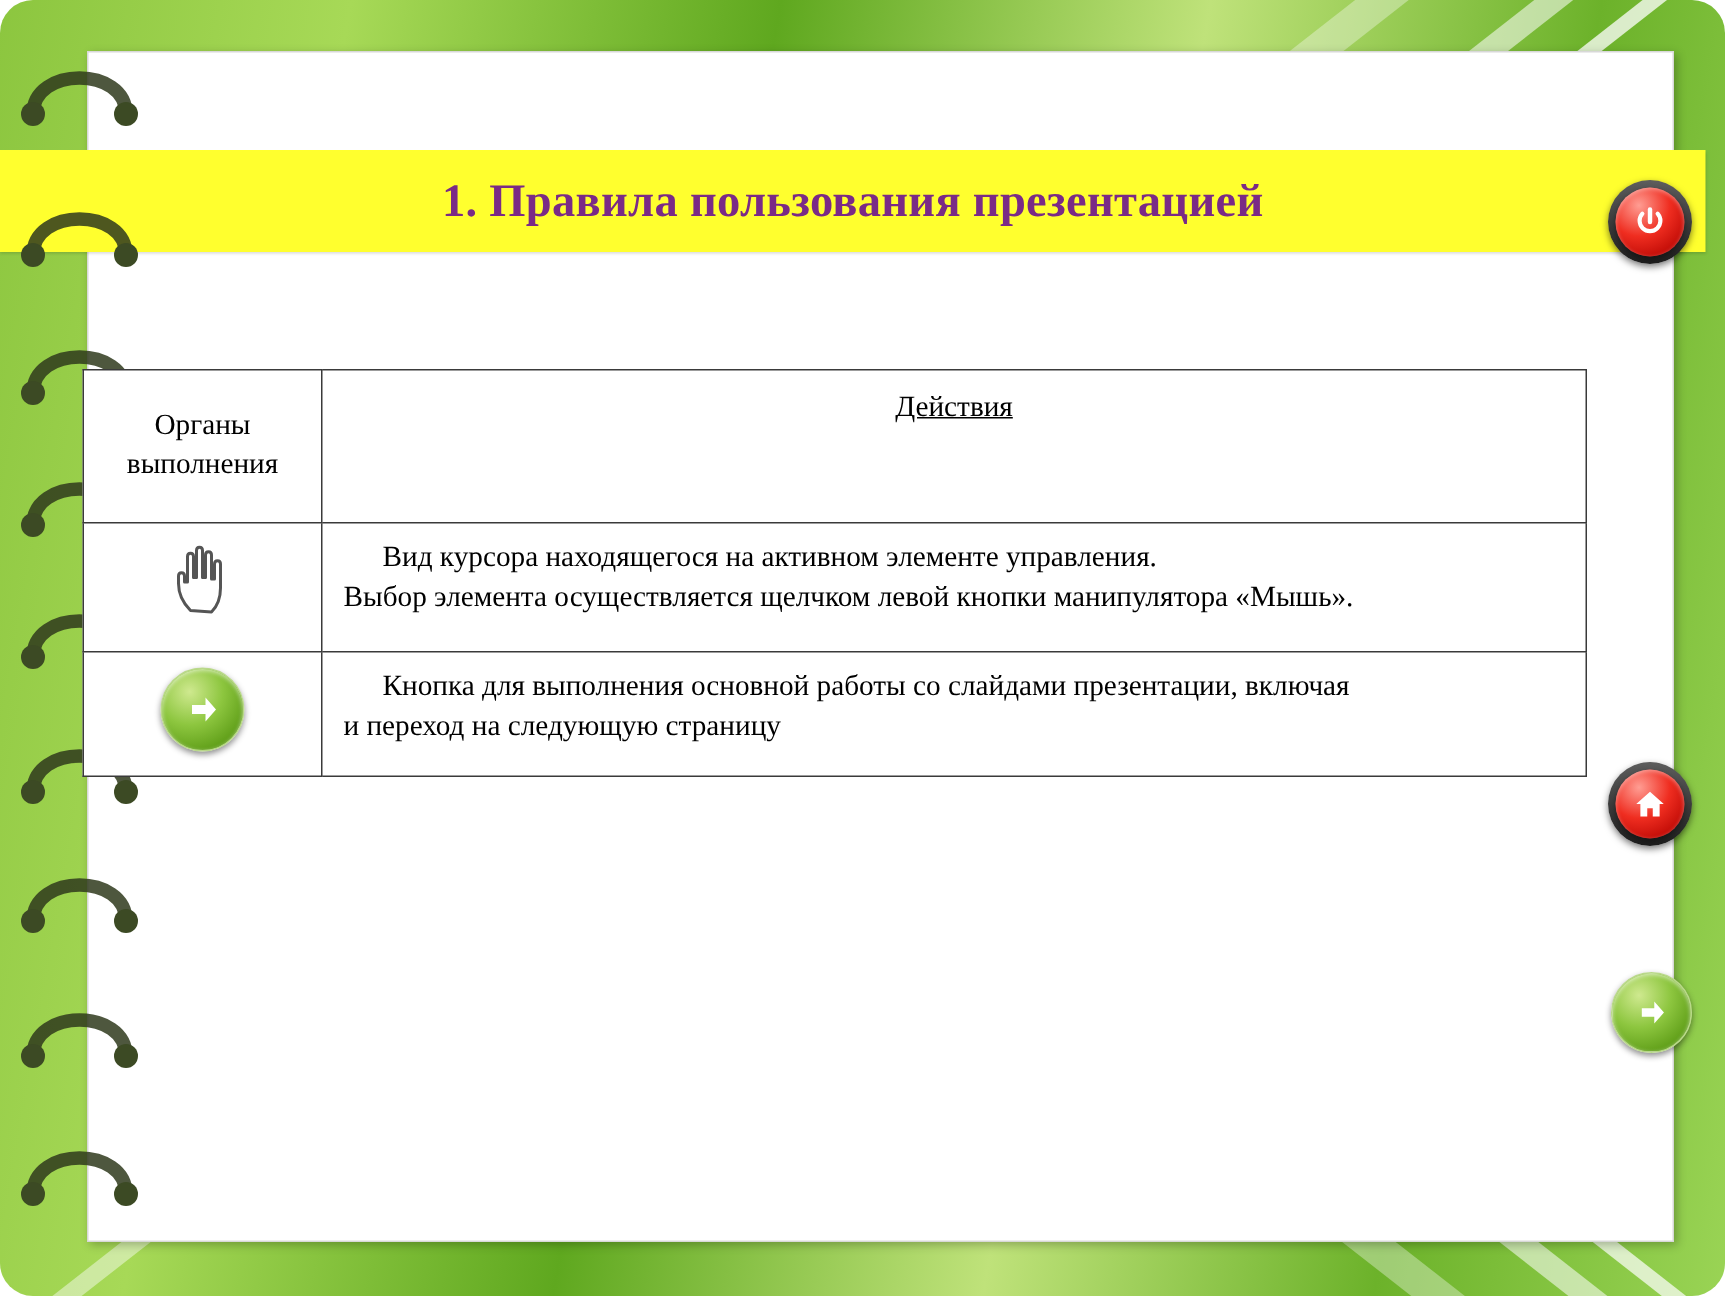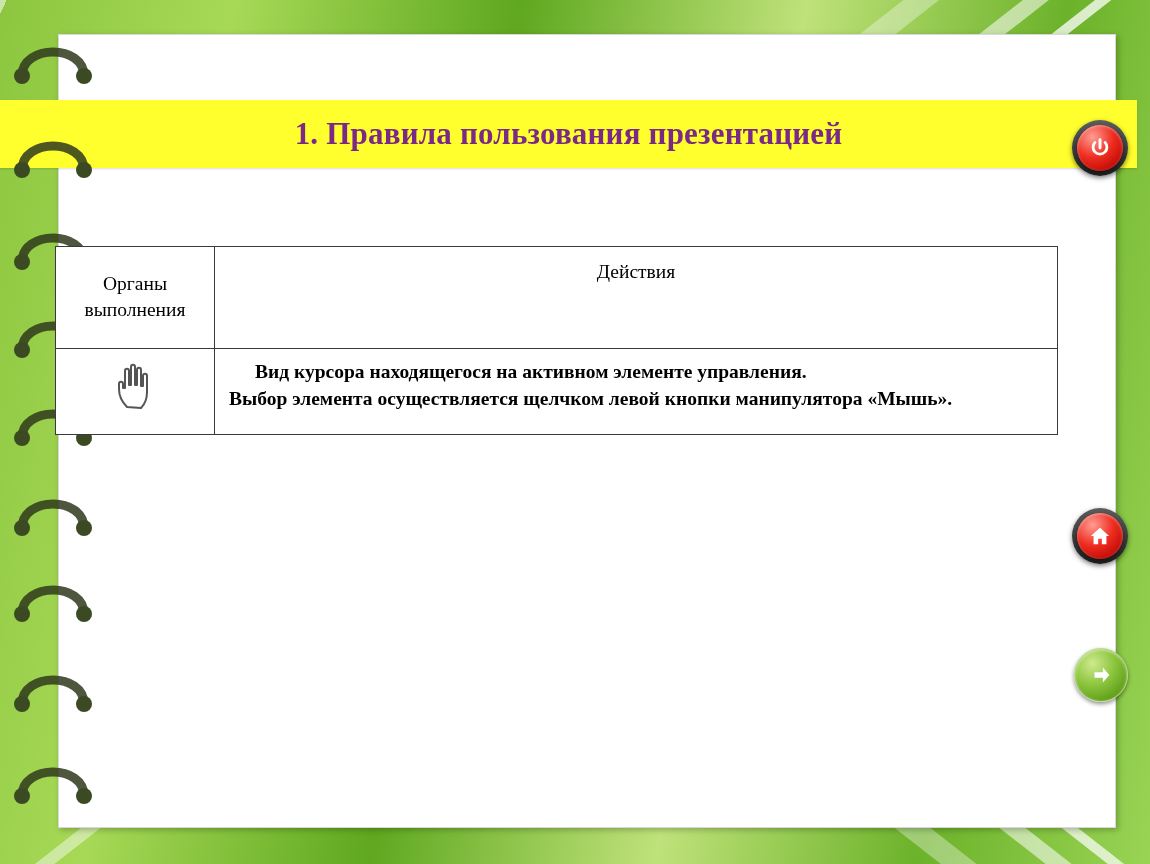--- a/index.html
+++ b/index.html
@@ -7,20 +7,21 @@
     width:1150px;height:864px;overflow:hidden;
     font-family:"Liberation Serif", serif;
     background:#ffffff;
   }
   .slide{
     position:relative;width:1150px;height:864px;
     background:
       linear-gradient(115deg, rgba(255,255,255,0.55) 0 6px, rgba(0,0,0,0) 6px 18px),
       linear-gradient(100deg,#8cc63f 0%, #a7d957 18%, #5fa81f 40%, #bfe27a 62%, #6cb22a 82%, #9ad455 100%);
     overflow:hidden;
+    border-radius:22px;
   }
   
   .ribbon{position:absolute;background:rgba(255,255,255,.55);transform-origin:center;}
   .r1{width:420px;height:16px;top:20px;right:-60px;transform:rotate(-38deg);}
   .r2{width:340px;height:10px;top:60px;right:-40px;transform:rotate(-38deg);background:rgba(255,255,255,.75);}
   .r3{width:300px;height:22px;top:-10px;right:80px;transform:rotate(-38deg);background:rgba(255,255,255,.35);}
   .r4{width:420px;height:16px;bottom:30px;right:-70px;transform:rotate(38deg);}
   .r5{width:320px;height:10px;bottom:70px;right:-30px;transform:rotate(38deg);background:rgba(255,255,255,.7);}
   .r6{width:260px;height:22px;bottom:-12px;right:60px;transform:rotate(38deg);background:rgba(255,255,255,.35);}
   .r7{width:200px;height:12px;bottom:6px;left:-40px;transform:rotate(-38deg);background:rgba(255,255,255,.45);}
@@ -54,23 +55,23 @@
     border-collapse:collapse;background:#fff;
   }
   .tbl td{
     border:1px solid #3a3a3a;
     vertical-align:top;
     font-family:"Liberation Serif", serif;
     font-size:19.5px;color:#000;
   }
   .col-ctrl{width:146px;}
   .hdr-ctrl{text-align:center;padding:24px 6px;line-height:1.35;font-size:19px;}
-  .hdr-act{text-align:center;padding:14px 6px;font-size:19px;}
+  .hdr-act{text-align:center;padding:14px 6px;font-size:19px;text-decoration:underline;}
   .cell-ctrl{text-align:center;padding:10px 4px;}
-  .cell-act{padding:10px 14px 12px 14px;line-height:1.38;font-weight:bold;text-align:justify;margin-left:12px;}
+  .cell-act{padding:10px 14px 12px 14px;line-height:1.38;font-weight:normal;text-align:justify;margin-left:12px;}
   .cell-act .first-ind{display:block;text-indent:26px;}
   .row-h{height:78px;}
   .row-1{height:86px;}
   .row-2{height:76px;}
   .row-3{height:74px;}
   .row-4{height:84px;}
 
   
   .btn{display:inline-block;border-radius:50%;position:relative;}
   .btn-green{
@@ -204,20 +205,35 @@
               <path d="M13 46 C7 40 5 33 5 28 L5 23 C5 20 9 20 9 23 L9 27 L11 27 L11 10 C11 7 15 7 15 10 L15 24 L17 24 L17 6 C17 3 21 3 21 6 L21 24 L23 24 L23 9 C23 6 27 6 27 9 L27 25 L29 25 L29 15 C29 12 33 12 33 15 L33 31 C33 39 30 44 27 47 Z" fill="#ffffff" stroke="#555" stroke-width="2" stroke-linejoin="round"></path>
             </svg>
           </span>
         </td>
         <td class="cell-act">
           <span class="first-ind">Вид курсора находящегося  на активном элементе управления.</span>
           <span>Выбор  элемента  осуществляется  щелчком  левой  кнопки  манипулятора «Мышь».</span>
         </td>
       </tr>
 
+      <tr class="row-2">
+        <td class="col-ctrl cell-ctrl">
+          <span class="btn btn-green">
+            <span class="glyph">
+              <svg width="26" height="26" viewBox="0 0 26 26">
+                  <path d="M6 10 L15 10 L15 5 L22 13 L15 21 L15 16 L6 16 Z" fill="#ffffff"></path>
+                </svg>
+            </span>
+          </span>
+        </td>
+        <td class="cell-act">
+          <span class="first-ind">Кнопка для выполнения основной работы со слайдами презентации, включая</span>
+          <span>и переход на следующую  страницу</span>
+        </td>
+      </tr>
 
 
     </tbody>
   </table>
 
   <div class="side-btn side-power">
     <span class="btn-dark-ring" style="display:inline-flex;width:56px;height:56px;">
       <span class="btn btn-red" style="width:46px;height:46px;border:none;">
         <span class="glyph">
           <svg width="24" height="24" viewBox="0 0 26 26">

